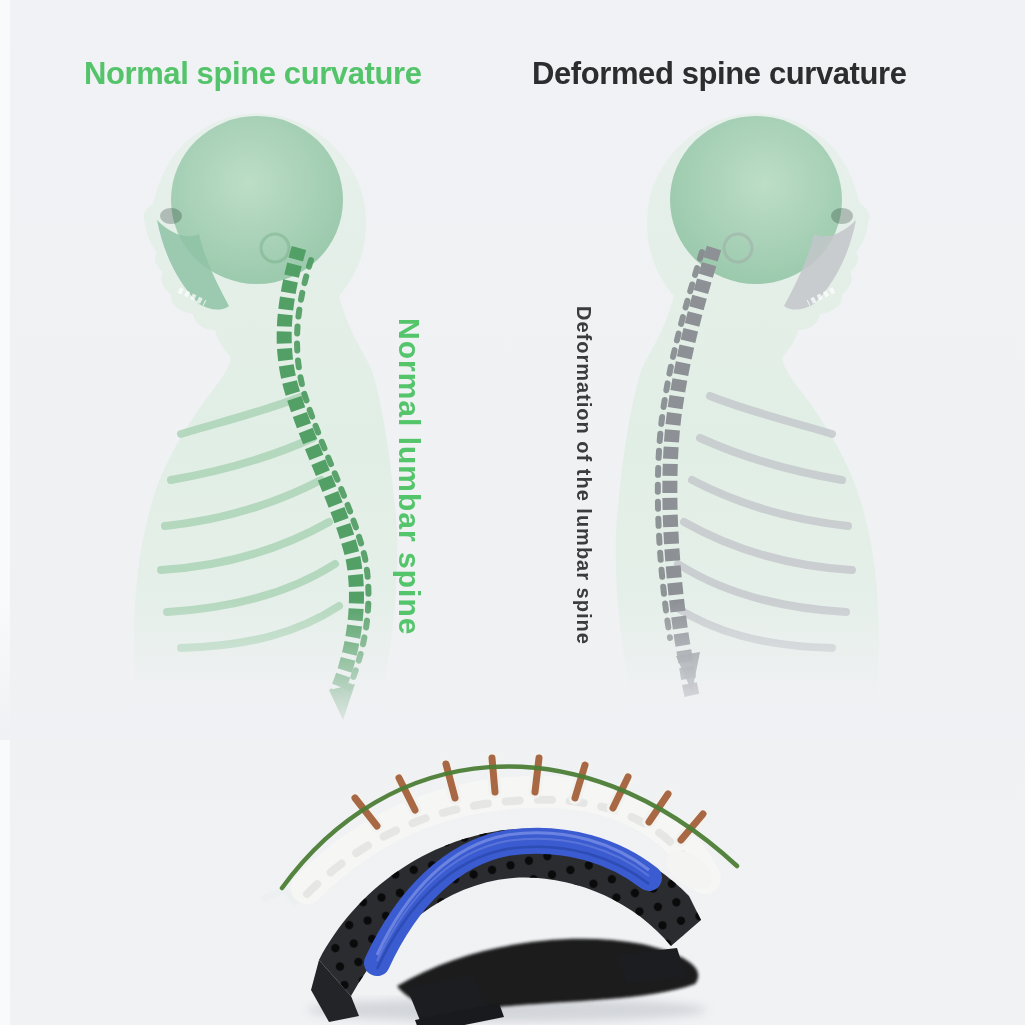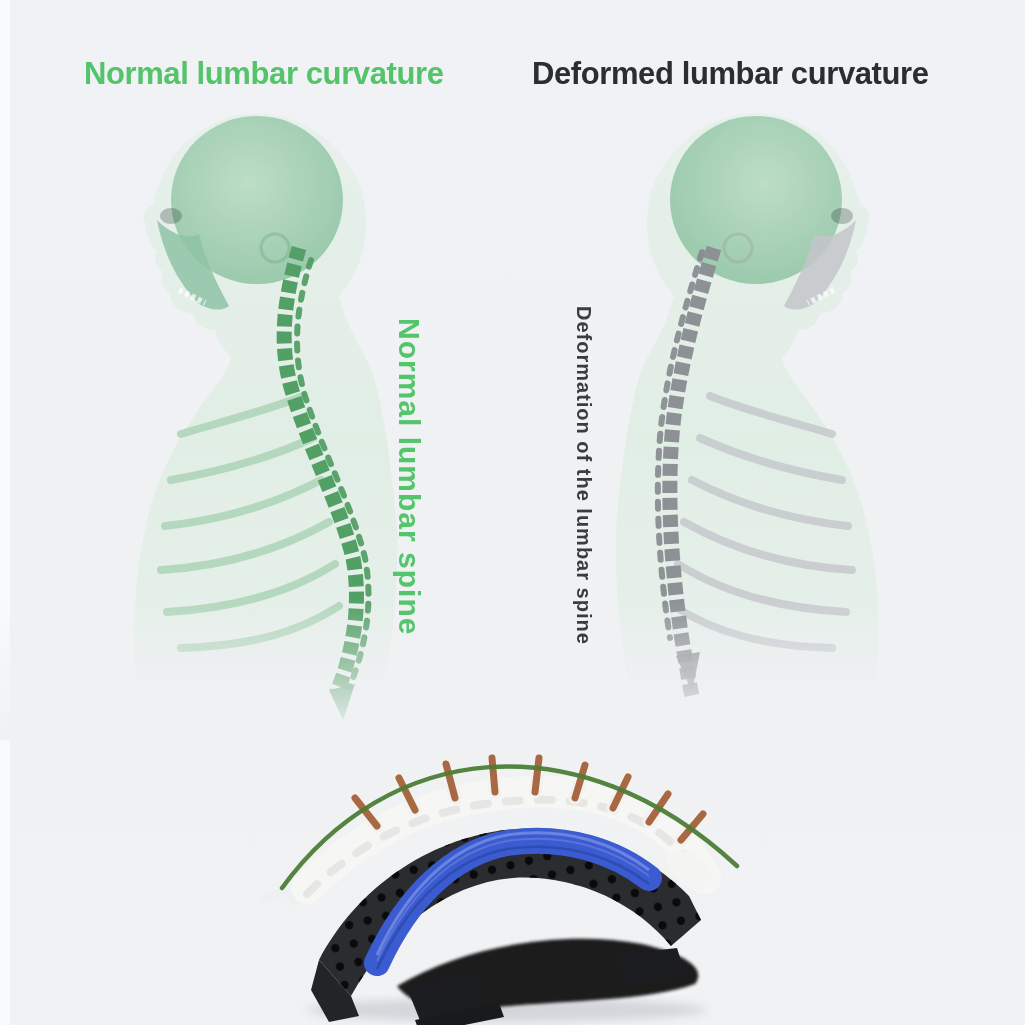--- a/index.html
+++ b/index.html
@@ -175,18 +175,18 @@
         <path d="M 140,213 C 170,148 215,103 270,93 C 330,84 380,103 412,128" stroke="#6e86e0" stroke-width="2" opacity=".6"></path>
         <path d="M 140,221 C 170,156 215,111 270,101 C 330,92 380,111 412,136" stroke="#2846a8" stroke-width="2.5" opacity=".7"></path>
       </g>
 
       <ellipse cx="452" cy="122" rx="26" ry="15" transform="rotate(35 452 122)" fill="#f4f4f2"></ellipse>
 
       <path d="M 45,140 C 150,-5 340,-30 500,118" fill="none" stroke-width="4.5" stroke-linecap="round" opacity=".95" stroke="#4b7d35"></path>
     </g>
   </svg>
 
-  <div class="title title-left">Normal lumbar curvature</div>
-  <div class="title title-right">Deformed lumbar curvature</div>
+  <div class="title title-left">Normal spine curvature</div>
+  <div class="title title-right">Deformed spine curvature</div>
 
   <div class="vlabel vlabel-green">Normal lumbar spine</div>
   <div class="vlabel vlabel-dark">Deformation of the lumbar spine</div>
 </div>
 
 </body></html>

